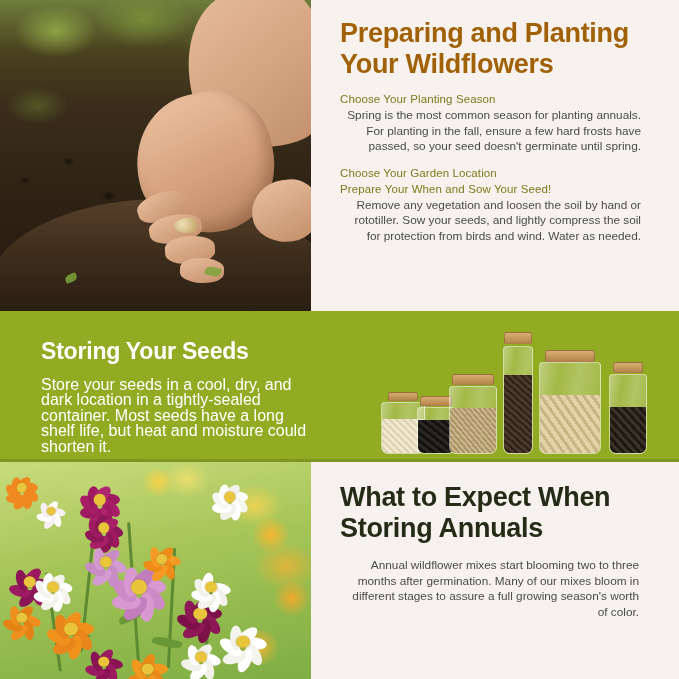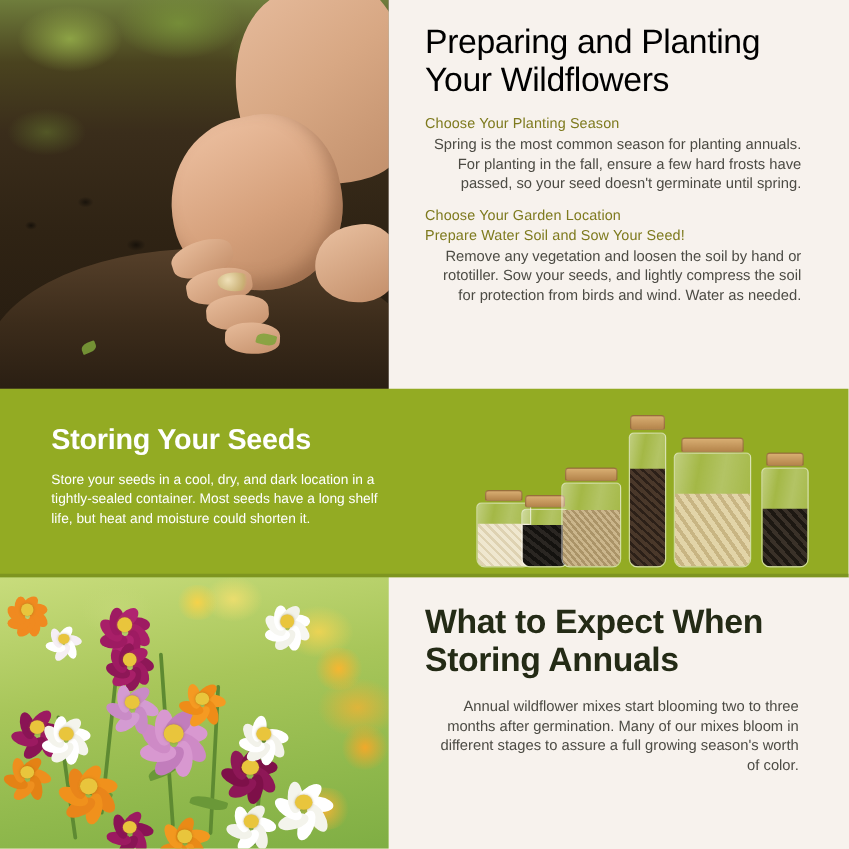--- a/index.html
+++ b/index.html
@@ -92,21 +92,21 @@
   .s2{left:70%;top:52%;width:5%;height:3%;transform:rotate(-15deg);}
   .s3{left:82%;top:44%;width:5%;height:3.5%;transform:rotate(10deg);}
   .s4{left:21%;top:88%;width:4%;height:2.5%;transform:rotate(-22deg);}
   .s5{left:66%;top:86%;width:5%;height:3%;transform:rotate(14deg);}
 
   #top-text{
     position:absolute;left:311px;top:0;width:368px;height:311px;
     background:#F7F2ED;box-sizing:border-box;padding:18px 26px 0 29px;
   }
   .h1{
-    color:#000000;font-size:27px;line-height:31px;font-weight:400;
+    color:#a16207;font-size:27px;line-height:31px;font-weight:700;
     letter-spacing:-0.3px;margin:0 0 12px 0;
   }
   .subhead{
     color:#7E7A1E;font-size:11.5px;font-weight:400;line-height:15px;margin:0 0 1px 0;
     letter-spacing:.1px;
   }
   .body{
     color:#4C4B44;font-size:11.8px;line-height:15.6px;margin:0 12px 11px 0;text-align:right;
   }
 
@@ -116,21 +116,21 @@
     background:#93AB23;border-bottom:3px solid #7E9520;
   }
   #green-text{
     position:absolute;left:0;top:0;width:330px;height:151px;
     box-sizing:border-box;padding:27px 18px 0 41px;
   }
   .h2{
     color:#FFFFFF;font-size:23px;line-height:27px;font-weight:700;
     letter-spacing:-0.2px;margin:0 0 12px 0;
   }
-  .body-light{color:#FFFFFF;font-size:11px;line-height:15.4px;margin:0;}
+  .body-light{color:#FFFFFF;font-size:16px;line-height:15.4px;margin:0;}
 
   
   #jars{position:absolute;left:375px;top:318px;width:300px;height:144px;}
   .jar{position:absolute;bottom:8px;}
   .jar .glass{
     position:absolute;left:0;bottom:0;width:100%;
     background:linear-gradient(100deg, rgba(255,255,255,.42) 0%, rgba(255,255,255,.16) 28%, rgba(255,255,255,.30) 55%, rgba(255,255,255,.12) 100%);
     border:1px solid rgba(255,255,255,.45);
     border-radius:4px 4px 7px 7px;
     box-sizing:border-box;overflow:hidden;
@@ -214,21 +214,21 @@
     </div>
 
     <div id="top-text">
       <h1 class="h1">Preparing and Planting Your Wildflowers</h1>
 
       <p class="subhead">Choose Your Planting Season</p>
       <p class="body">Spring is the most common season for planting annuals. For planting in the fall, ensure a few hard frosts have passed, so your seed doesn't germinate until spring.</p>
 
       <p class="subhead">Choose Your Garden Location</p>
 
-      <p class="subhead">Prepare Water Soil and Sow Your Seed!</p>
+      <p class="subhead">Prepare Your When and Sow Your Seed!</p>
       <p class="body">Remove any vegetation and loosen the soil by hand or rototiller. Sow your seeds, and lightly compress the soil for protection from birds and wind. Water as needed.</p>
     </div>
   </div>
 
   <div class="sec" id="sec-green">
     <div id="green-text">
       <h2 class="h2">Storing Your Seeds</h2>
       <p class="body-light">Store your seeds in a cool, dry, and dark location in a tightly-sealed container. Most seeds have a long shelf life, but heat and moisture could shorten it.</p>
     </div>
   </div>

